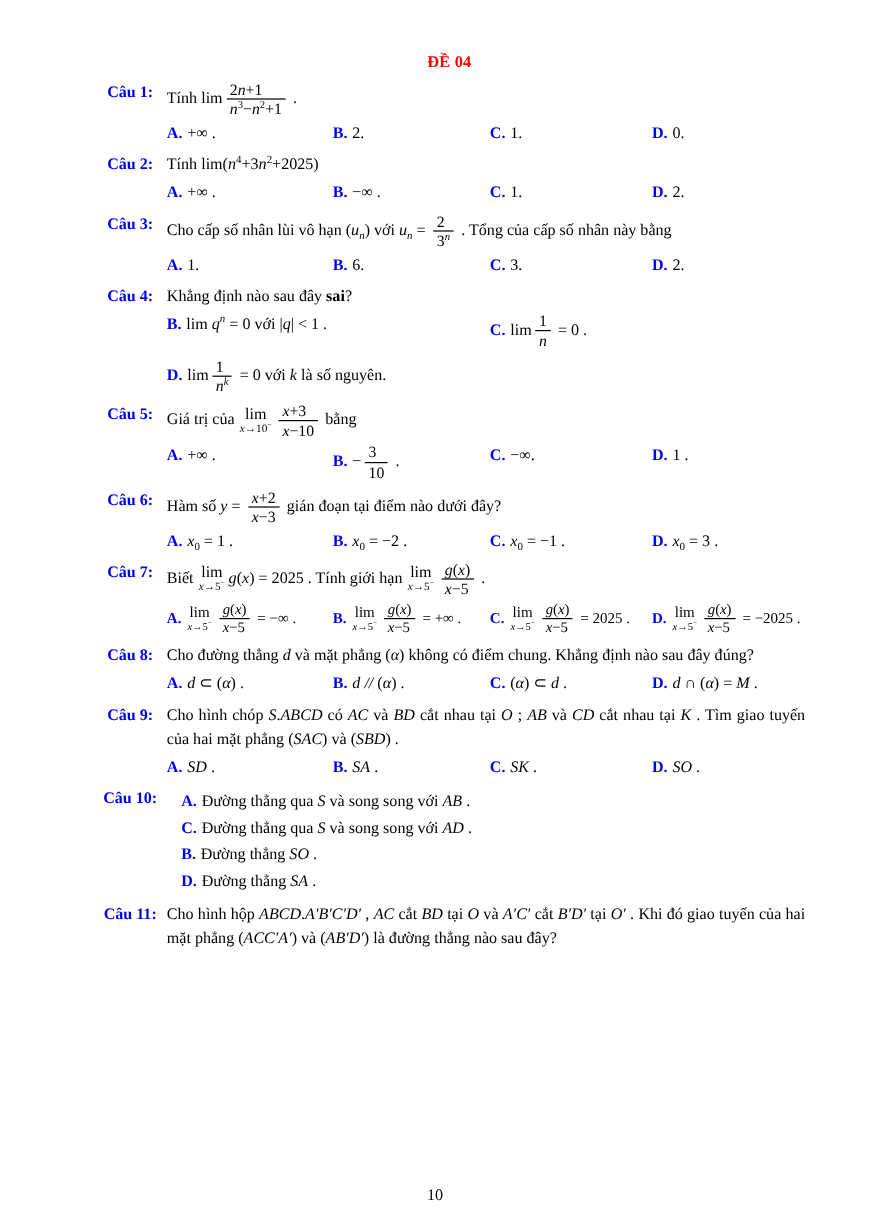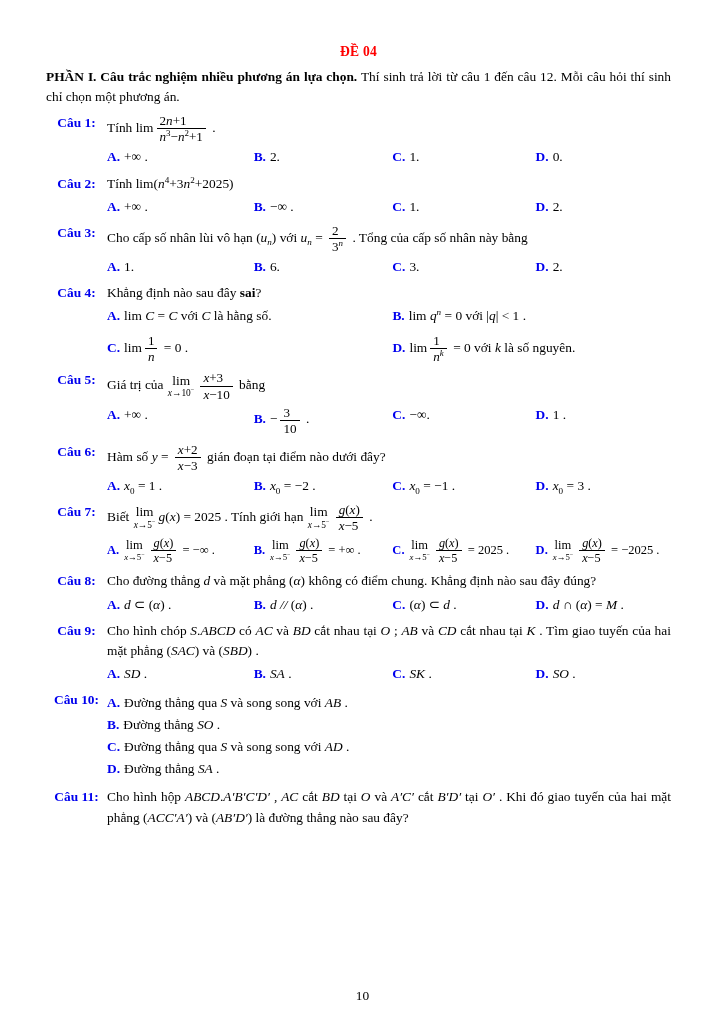--- a/index.html
+++ b/index.html
@@ -5,40 +5,40 @@
   * { margin:0; padding:0; box-sizing:border-box; }
   html,body { width:725px; height:1024px; }
   body {
     background:#ffffff;
     font-family:"Liberation Serif", serif;
     font-size:13.4px;
     color:#000;
     position:relative;
     overflow:hidden;
   }
-  .page { padding:44px 54px 0 46px; position:relative; height:100%; }
+  .page { padding:44px 54px 0 78px; position:relative; height:100%; }
   .doc-title {
     color:var(--red,#f00);
     font-weight:bold;
     text-align:center;
     font-size:13.6px;
     margin-bottom:7px;
     letter-spacing:.2px;
   }
   .intro { text-align:justify; line-height:1.5; margin-bottom:3px; }
   .intro b { font-weight:bold; }
 
   .question { display:flex; margin-top:6px; line-height:1.5; }
   .q-label { flex:0 0 61px; color:var(--blue,#00e); font-weight:bold;text-align:center; }
   .q-body { flex:1; min-width:0; }
   .q-stem { text-align:justify; }
   .answers { margin-top:3px; }
   .answers.cols4 { display:grid; grid-template-columns:26% 24.6% 25.4% 24%; align-items:start; }
   .answers.cols2 { display:grid; grid-template-columns:50.6% 49.4%; row-gap:7px; align-items:start; }
-  .answers.rows .ans { display:block; margin-bottom:2px; }
+  .answers.rows .ans { display:block; margin-bottom:2px;margin-left:12px; }
   .answers.small { font-size:12.5px; }
   .ans { white-space:nowrap; }
   .answers.rows .ans, .answers.cols2 .ans { white-space:normal; }
   .ans-letter { color:var(--blue,#00e); font-weight:bold; margin-right:4px; }
 
   
   .mi { font-style:italic; }
   sup.ms, sub.ms { font-size:.68em; line-height:0; }
   .frac {
     display:inline-flex; flex-direction:column; 
@@ -56,21 +56,20 @@
   .page-number {
     position:absolute; bottom:20px; left:0; width:100%;
     text-align:center; font-size:13.4px;
   }
 </style>
 </head>
 <body style="--red: #ff0000; --blue: #0000ee;">
 
 <div class="page">
   <div class="doc-title">ĐỀ 04</div>
-  <p class="intro"><b>PHẦN I. Câu trắc nghiệm nhiều phương án lựa chọn.</b><span> Thí sinh trả lời từ câu 1 đến câu 12. Mỗi câu hỏi thí sinh chỉ chọn một phương án.</span></p>
   <main id="questions">
       <div class="question">
         <div class="q-label">Câu 1:</div>
         <div class="q-body">
           <div class="q-stem">Tính lim<span class="frac">
               <span class="num">2<span class="mi">n</span>+1</span>
               <span class="den"><span class="mi">n</span><sup class="ms">3</sup>−<span class="mi">n</span><sup class="ms">2</sup>+1</span>
             </span> .</div>
           <div class="answers cols4">
             <span class="ans"><b class="ans-letter">A.</b><span class="ans-text">+∞ .</span></span>
@@ -105,21 +104,20 @@
             <span class="ans"><b class="ans-letter">C.</b><span class="ans-text">3.</span></span>
             <span class="ans"><b class="ans-letter">D.</b><span class="ans-text">2.</span></span>
           </div>
         </div>
       </div>
       <div class="question">
         <div class="q-label">Câu 4:</div>
         <div class="q-body">
           <div class="q-stem">Khẳng định nào sau đây <b>sai</b>?</div>
           <div class="answers cols2">
-            <span class="ans"><b class="ans-letter">A.</b><span class="ans-text">lim <span class="mi">C</span> = <span class="mi">C</span>  với  <span class="mi">C</span>  là hằng số.</span></span>
             <span class="ans"><b class="ans-letter">B.</b><span class="ans-text">lim <span class="mi">q</span><sup class="ms"><span class="mi">n</span></sup> = 0  với  |<span class="mi">q</span>| &lt; 1 .</span></span>
             <span class="ans"><b class="ans-letter">C.</b><span class="ans-text">lim<span class="frac">
                   <span class="num">1</span>
                   <span class="den"><span class="mi">n</span></span>
                 </span> = 0 .</span></span>
             <span class="ans"><b class="ans-letter">D.</b><span class="ans-text">lim<span class="frac">
                   <span class="num">1</span>
                   <span class="den"><span class="mi">n</span><sup class="ms"><span class="mi">k</span></sup></span>
                 </span> = 0  với  <span class="mi">k</span>  là số nguyên.</span></span>
           </div>
@@ -228,22 +226,22 @@
             <span class="ans"><b class="ans-letter">C.</b><span class="ans-text"><span class="mi">SK</span> .</span></span>
             <span class="ans"><b class="ans-letter">D.</b><span class="ans-text"><span class="mi">SO</span> .</span></span>
           </div>
         </div>
       </div>
       <div class="question">
         <div class="q-label">Câu 10:</div>
         <div class="q-body">
           <div class="answers rows">
             <span class="ans"><b class="ans-letter">A.</b><span class="ans-text">Đường thẳng qua  <span class="mi">S</span>  và song song với  <span class="mi">AB</span> .</span></span>
+            <span class="ans"><b class="ans-letter">C.</b><span class="ans-text">Đường thẳng qua  <span class="mi">S</span>  và song song với  <span class="mi">AD</span> .</span></span>
             <span class="ans"><b class="ans-letter">B.</b><span class="ans-text">Đường thẳng  <span class="mi">SO</span> .</span></span>
-            <span class="ans"><b class="ans-letter">C.</b><span class="ans-text">Đường thẳng qua  <span class="mi">S</span>  và song song với  <span class="mi">AD</span> .</span></span>
             <span class="ans"><b class="ans-letter">D.</b><span class="ans-text">Đường thẳng  <span class="mi">SA</span> .</span></span>
           </div>
         </div>
       </div>
       <div class="question">
         <div class="q-label">Câu 11:</div>
         <div class="q-body">
           <div class="q-stem">Cho hình hộp  <span class="mi">ABCD</span>.<span class="mi">A′B′C′D′</span> ,  <span class="mi">AC</span>  cắt  <span class="mi">BD</span>  tại  <span class="mi">O</span>  và  <span class="mi">A′C′</span>  cắt  <span class="mi">B′D′</span>  tại  <span class="mi">O′</span> . Khi đó giao tuyến của hai mặt phẳng (<span class="mi">ACC′A′</span>) và (<span class="mi">AB′D′</span>) là đường thẳng nào sau đây?</div>
         </div>
       </div>

